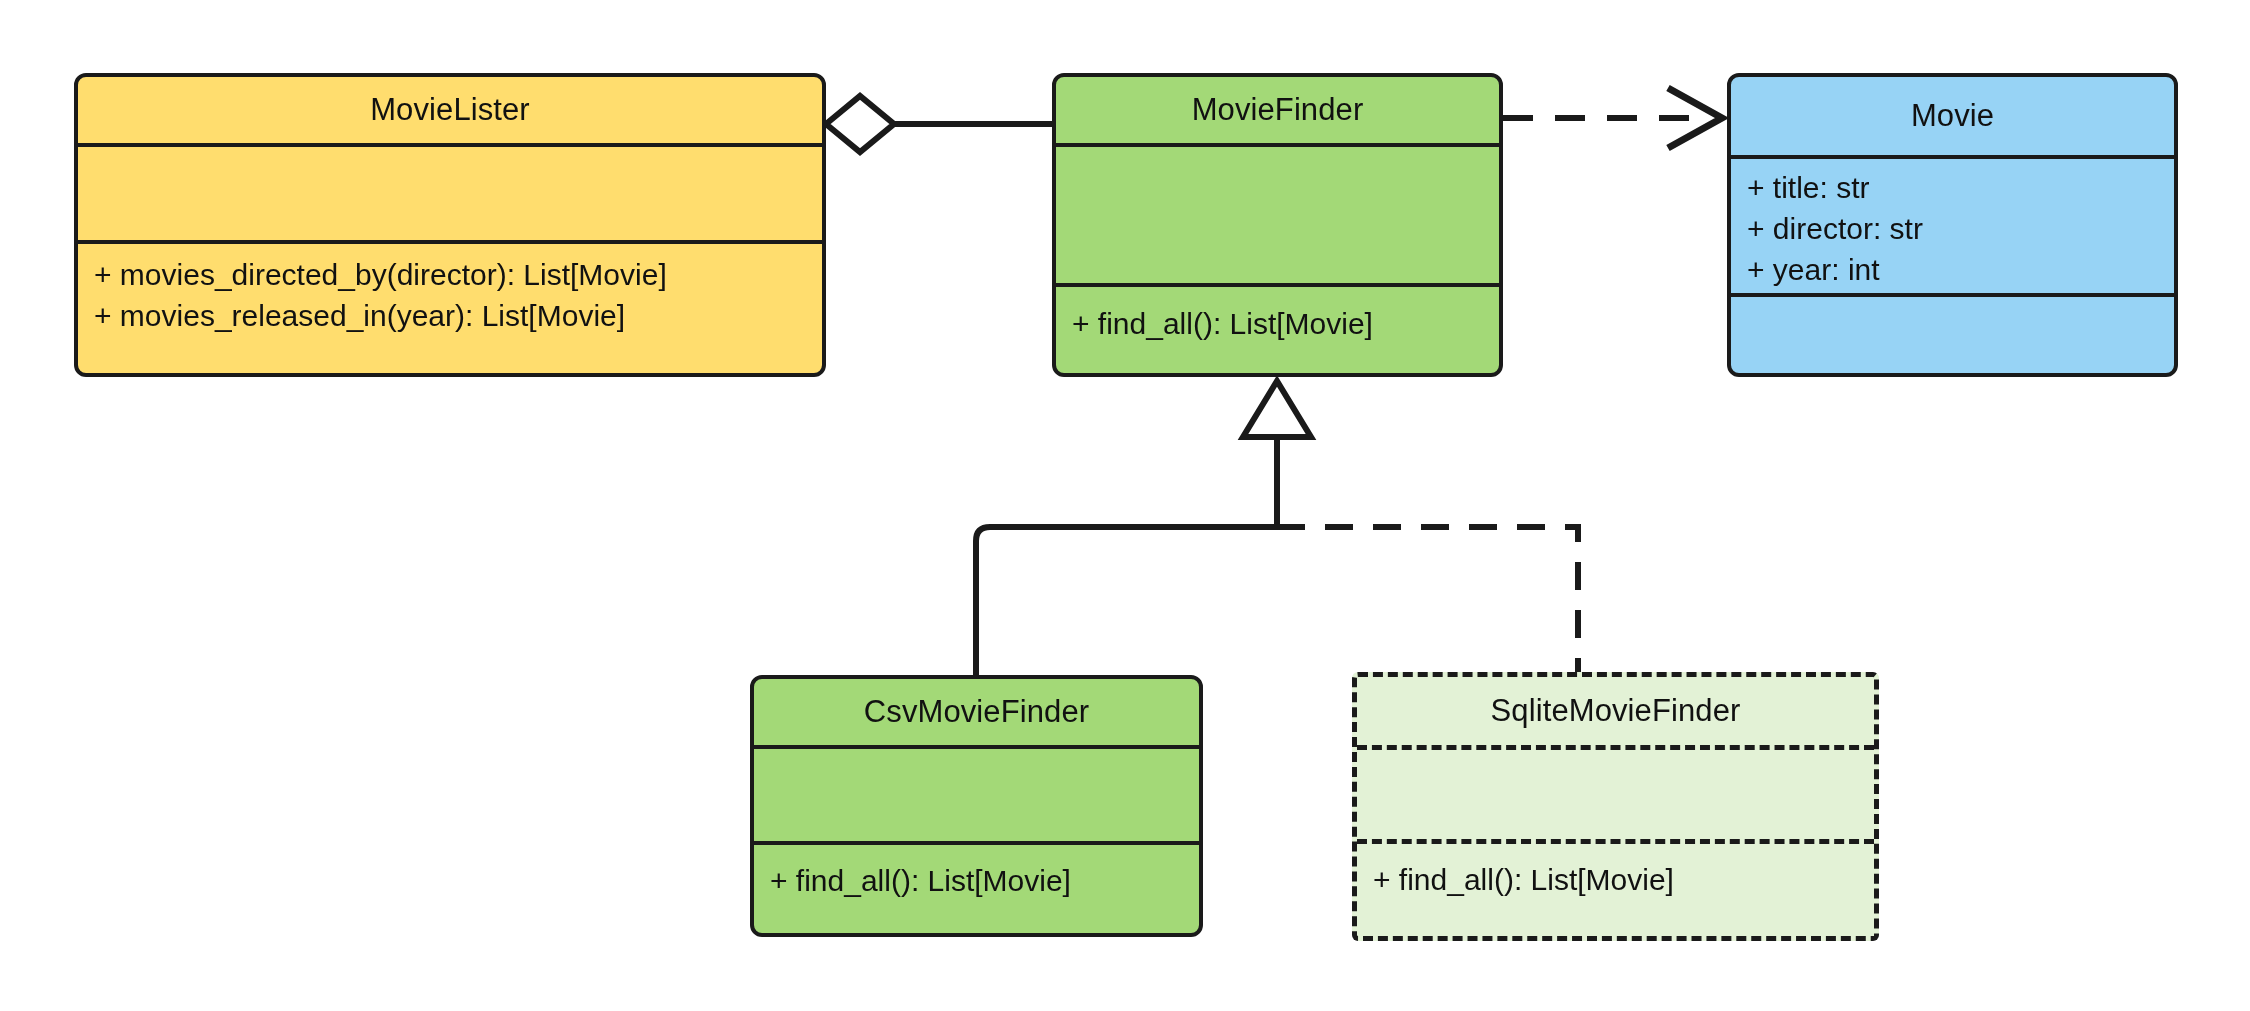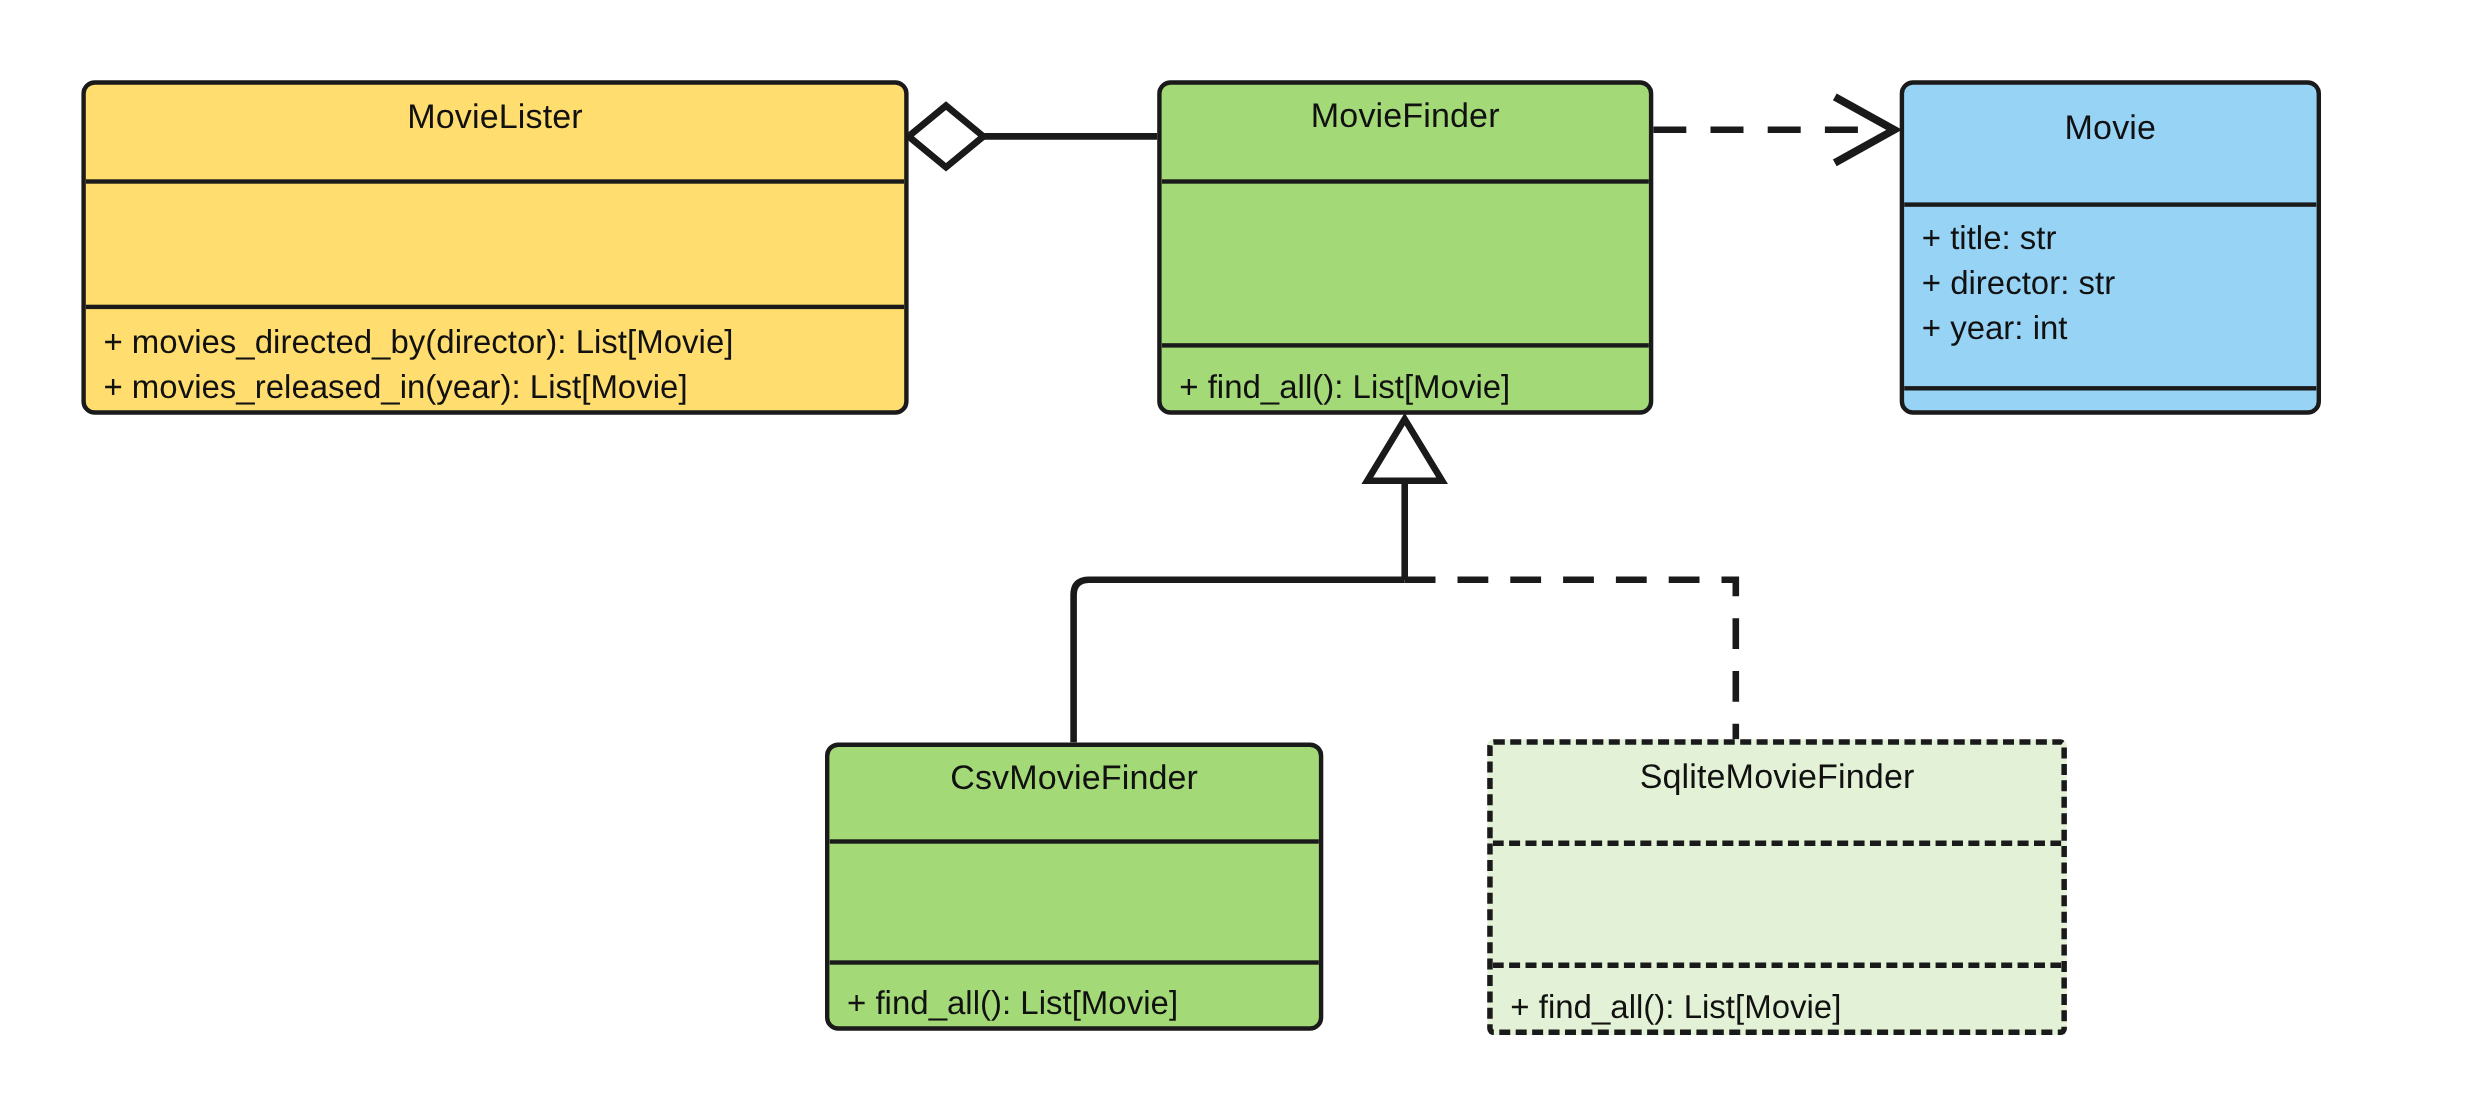--- a/index.html
+++ b/index.html
@@ -40,21 +40,20 @@
     border-style: dashed;
     border-width: 5px;
     border-radius: 6px;
   }
   .compartment {
     box-sizing: border-box;
     position: relative;
   }
   .compartment + .compartment {
     border-top: 4px solid #1a1a1a;
-    margin-top: 29px;
   }
   .uml-class.dashed .compartment + .compartment {
     border-top: 5px dashed #1a1a1a;
   }
   .class-name {
     display: flex;
     align-items: center;
     justify-content: center;
     font-size: 31px;
     color: #111111;
@@ -119,21 +118,21 @@
   </div>
 
   <div class="uml-class" id="box-movie-finder" style="left:1052px; top:73px; width:451px; height:304px; background:#A3D977;">
     <div class="compartment class-name" style="height:66px;">MovieFinder</div>
     <div class="compartment empty-compartment" style="height:140px;"></div>
     <div class="compartment members" style="flex:1 1 auto; padding-top:16px;">
       <div class="member-row">+ find_all(): List[Movie]</div>
     </div>
   </div>
 
-  <div class="uml-class" id="box-movie" style="left:1727px; top:73px; width:383px; height:304px; background:#97D3F5;">
+  <div class="uml-class" id="box-movie" style="left:1727px; top:73px; width:451px; height:304px; background:#97D3F5;">
     <div class="compartment class-name" style="height:78px;">Movie</div>
     <div class="compartment members" style="height:138px; padding-top:8px;">
       <div class="member-row">+ title: str</div>
       <div class="member-row">+ director: str</div>
       <div class="member-row">+ year: int</div>
     </div>
     <div class="compartment empty-compartment" style="flex:1 1 auto;"></div>
   </div>
 
   <div class="uml-class" id="box-csv-movie-finder" style="left:750px; top:675px; width:453px; height:262px; background:#A3D977;">

